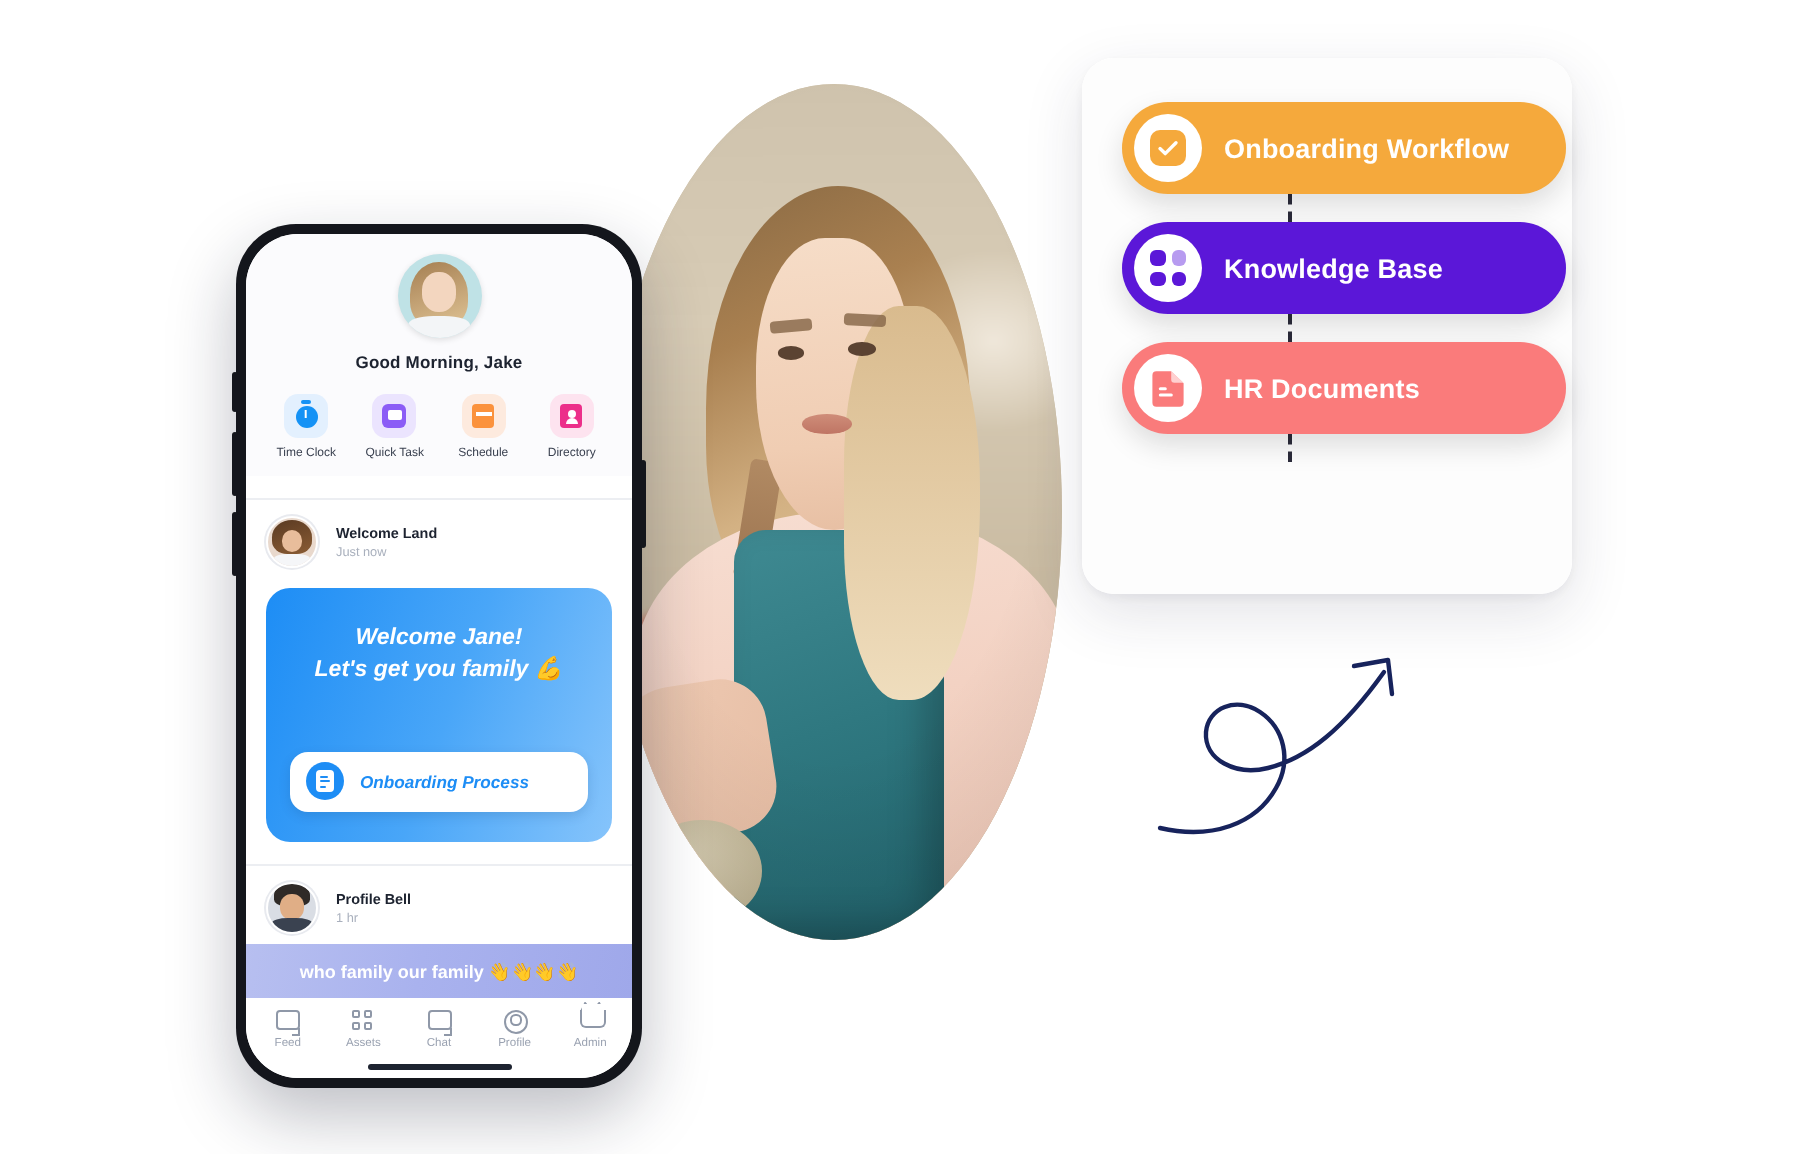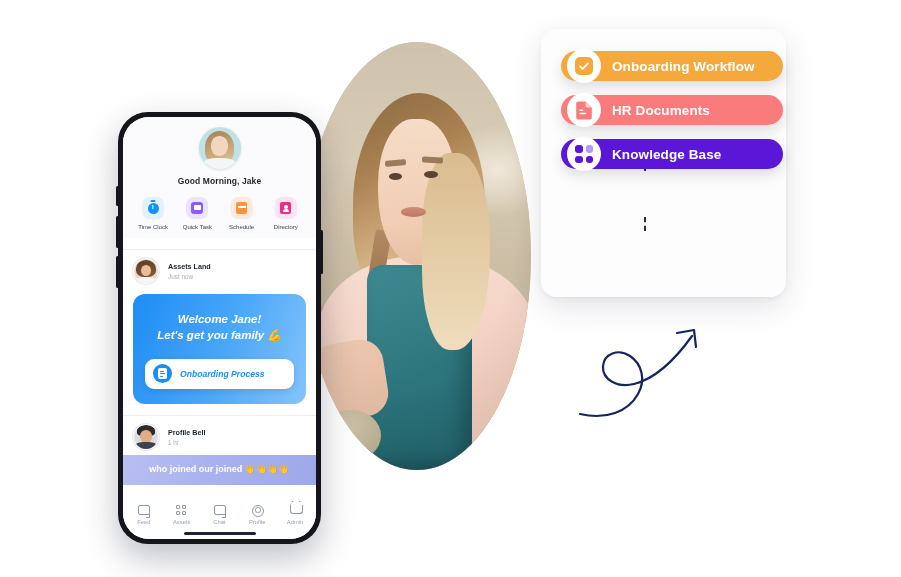--- a/index.html
+++ b/index.html
@@ -92,21 +92,21 @@
   
   .feature-card{
     position:absolute;left:541px;top:29px;width:245px;height:268px;
     background:rgba(253,253,253,.93);
     border-radius:16px;
     box-shadow:0 10px 30px rgba(40,40,70,.13), 0 2px 6px rgba(40,40,70,.06);
     backdrop-filter:blur(6px);
   }
   .pill-list{position:absolute;left:20px;top:22px;width:222px;}
   .pill{
-    position:relative;height:30px;border-radius:23px;display:flex;align-items:center;
+    position:relative;height:46px;border-radius:23px;display:flex;align-items:center;
     padding-left:6px;box-sizing:border-box;margin-bottom:14px;
     box-shadow:0 6px 14px rgba(0,0,0,.13);
   }
   .pill:last-child{margin-bottom:0;}
   .pill .circ{
     width:34px;height:34px;border-radius:50%;background:#fff;flex:0 0 34px;
     display:flex;align-items:center;justify-content:center;
   }
   .pill .plabel{
     margin-left:11px;color:#fff;font-size:13.5px;font-weight:bold;letter-spacing:.1px;
@@ -190,21 +190,21 @@
   .post-name{font-size:7.2px;font-weight:bold;color:#1d2330;}
   .post-time{font-size:6.4px;color:#a9b0bd;margin-top:2px;}
 
   .welcome-card{
     margin:5px 10px 0;border-radius:12px;
     background:linear-gradient(110deg,#1d8df5 0%,#49a6f8 52%,#86c4fb 100%);
     padding:17px 12px 15px;text-align:center;font-style:italic;
   }
   .welcome-card .w1{color:#fff;font-size:11.5px;font-weight:bold;line-height:1.42;}
   .onboard-btn{
-    margin-top:15px;background:#fff;border-radius:9px;height:30px;
+    margin-top:32px;background:#fff;border-radius:9px;height:30px;
     display:flex;align-items:center;padding-left:8px;box-shadow:0 2px 6px rgba(0,40,90,.14);text-align:center;
   }
   .onboard-btn .ob-ic{
     width:19px;height:19px;border-radius:50%;background:#1d8df5;flex:0 0 19px;
     display:flex;align-items:center;justify-content:center;
   }
   .ob-doc{width:9px;height:11px;border-radius:2px;background:#fff;position:relative;}
   .ob-doc i{position:absolute;left:1.8px;background:#1d8df5;height:1.1px;border-radius:1px;display:block;}
   .onboard-btn .ob-lab{margin-left:8px;color:#1d8df5;font-size:8.6px;font-weight:bold;}
 
@@ -273,44 +273,44 @@
           <div class="g-check" id="gcheck0">
             <svg width="18" height="18" viewBox="0 0 18 18">
                 <rect x="0" y="0" width="18" height="18" rx="5" fill="#F5A93C"></rect>
                 <path d="M5 9.3 L7.6 11.8 L13 6.4" stroke="#fff" stroke-width="1.7" fill="none" stroke-linecap="round" stroke-linejoin="round"></path>
               </svg>
           </div>
         </div>
         <div class="plabel">Onboarding Workflow</div>
       </div>
 
+      <div class="pill" id="pill2" style="background: rgb(91, 23, 216);">
+        <div class="circ">
+          <div class="g-grid">
+            <span style="background:#5B17D8"></span>
+            <span style="background:#b79bf0"></span>
+            <span style="background:#5B17D8"></span>
+            <span style="background:#5B17D8"></span>
+          </div>
+        </div>
+        <div class="plabel">Knowledge Base</div>
+      </div>
+
       <div class="pill" id="pill1" style="background: rgb(250, 123, 123);">
         <div class="circ">
           <svg width="18" height="19" viewBox="0 0 18 19">
               <path d="M1.2 2.6a2 2 0 0 1 2-2h7.3l6.3 6v9.8a2 2 0 0 1-2 2H3.2a2 2 0 0 1-2-2z" fill="#FA7B7B"></path>
               <path d="M10.6 0.6v4.2a1.6 1.6 0 0 0 1.6 1.6h4.6" fill="#ffd0d0"></path>
               <rect x="4.4" y="8.6" width="4" height="1.5" rx=".75" fill="#fff"></rect>
               <rect x="4.4" y="11.8" width="7" height="1.5" rx=".75" fill="#fff"></rect>
             </svg>
         </div>
         <div class="plabel">HR Documents</div>
       </div>
 
-      <div class="pill" id="pill2" style="background: rgb(91, 23, 216);">
-        <div class="circ">
-          <div class="g-grid">
-            <span style="background:#5B17D8"></span>
-            <span style="background:#b79bf0"></span>
-            <span style="background:#5B17D8"></span>
-            <span style="background:#5B17D8"></span>
-          </div>
-        </div>
-        <div class="plabel">Knowledge Base</div>
-      </div>
-
 
     </div>
   </div>
 
   <div class="phone">
     <div class="btn-side s1"></div>
     <div class="btn-side s2"></div>
     <div class="btn-side s3"></div>
     <div class="btn-side r1"></div>
 
@@ -359,21 +359,21 @@
         <div class="divider"></div>
 
         <div>
           <div class="post-head">
             <div class="pav f1">
               <div class="h"></div>
                 <div class="fc"></div>
                 <div class="bd"></div>
             </div>
             <div class="post-meta">
-              <div class="post-name">Assets Land</div>
+              <div class="post-name">Welcome Land</div>
               <div class="post-time">Just now</div>
             </div>
           </div>
           <div class="welcome-card">
             <div class="w1">Welcome Jane!</div>
             <div class="w1">Let's get you family 💪</div>
             <div class="onboard-btn">
               <div class="ob-ic">
                 <div class="ob-doc">
                     <i style="top:2.6px;width:4.4px"></i>
@@ -394,21 +394,21 @@
               <div class="h"></div>
                 <div class="fc"></div>
                 <div class="bd"></div>
             </div>
             <div class="post-meta">
               <div class="post-name">Profile Bell</div>
               <div class="post-time">1 hr</div>
             </div>
           </div>
           <div class="purple-banner">
-            <div class="pb">who joined our joined 👋👋👋👋</div>
+            <div class="pb">who family our family 👋👋👋👋</div>
           </div>
         </div>
 
       </div>
 
       <div class="tabbar">
         <div class="tab">
           <div class="ticon">
               <div class="ic-feed"></div>
             </div>

